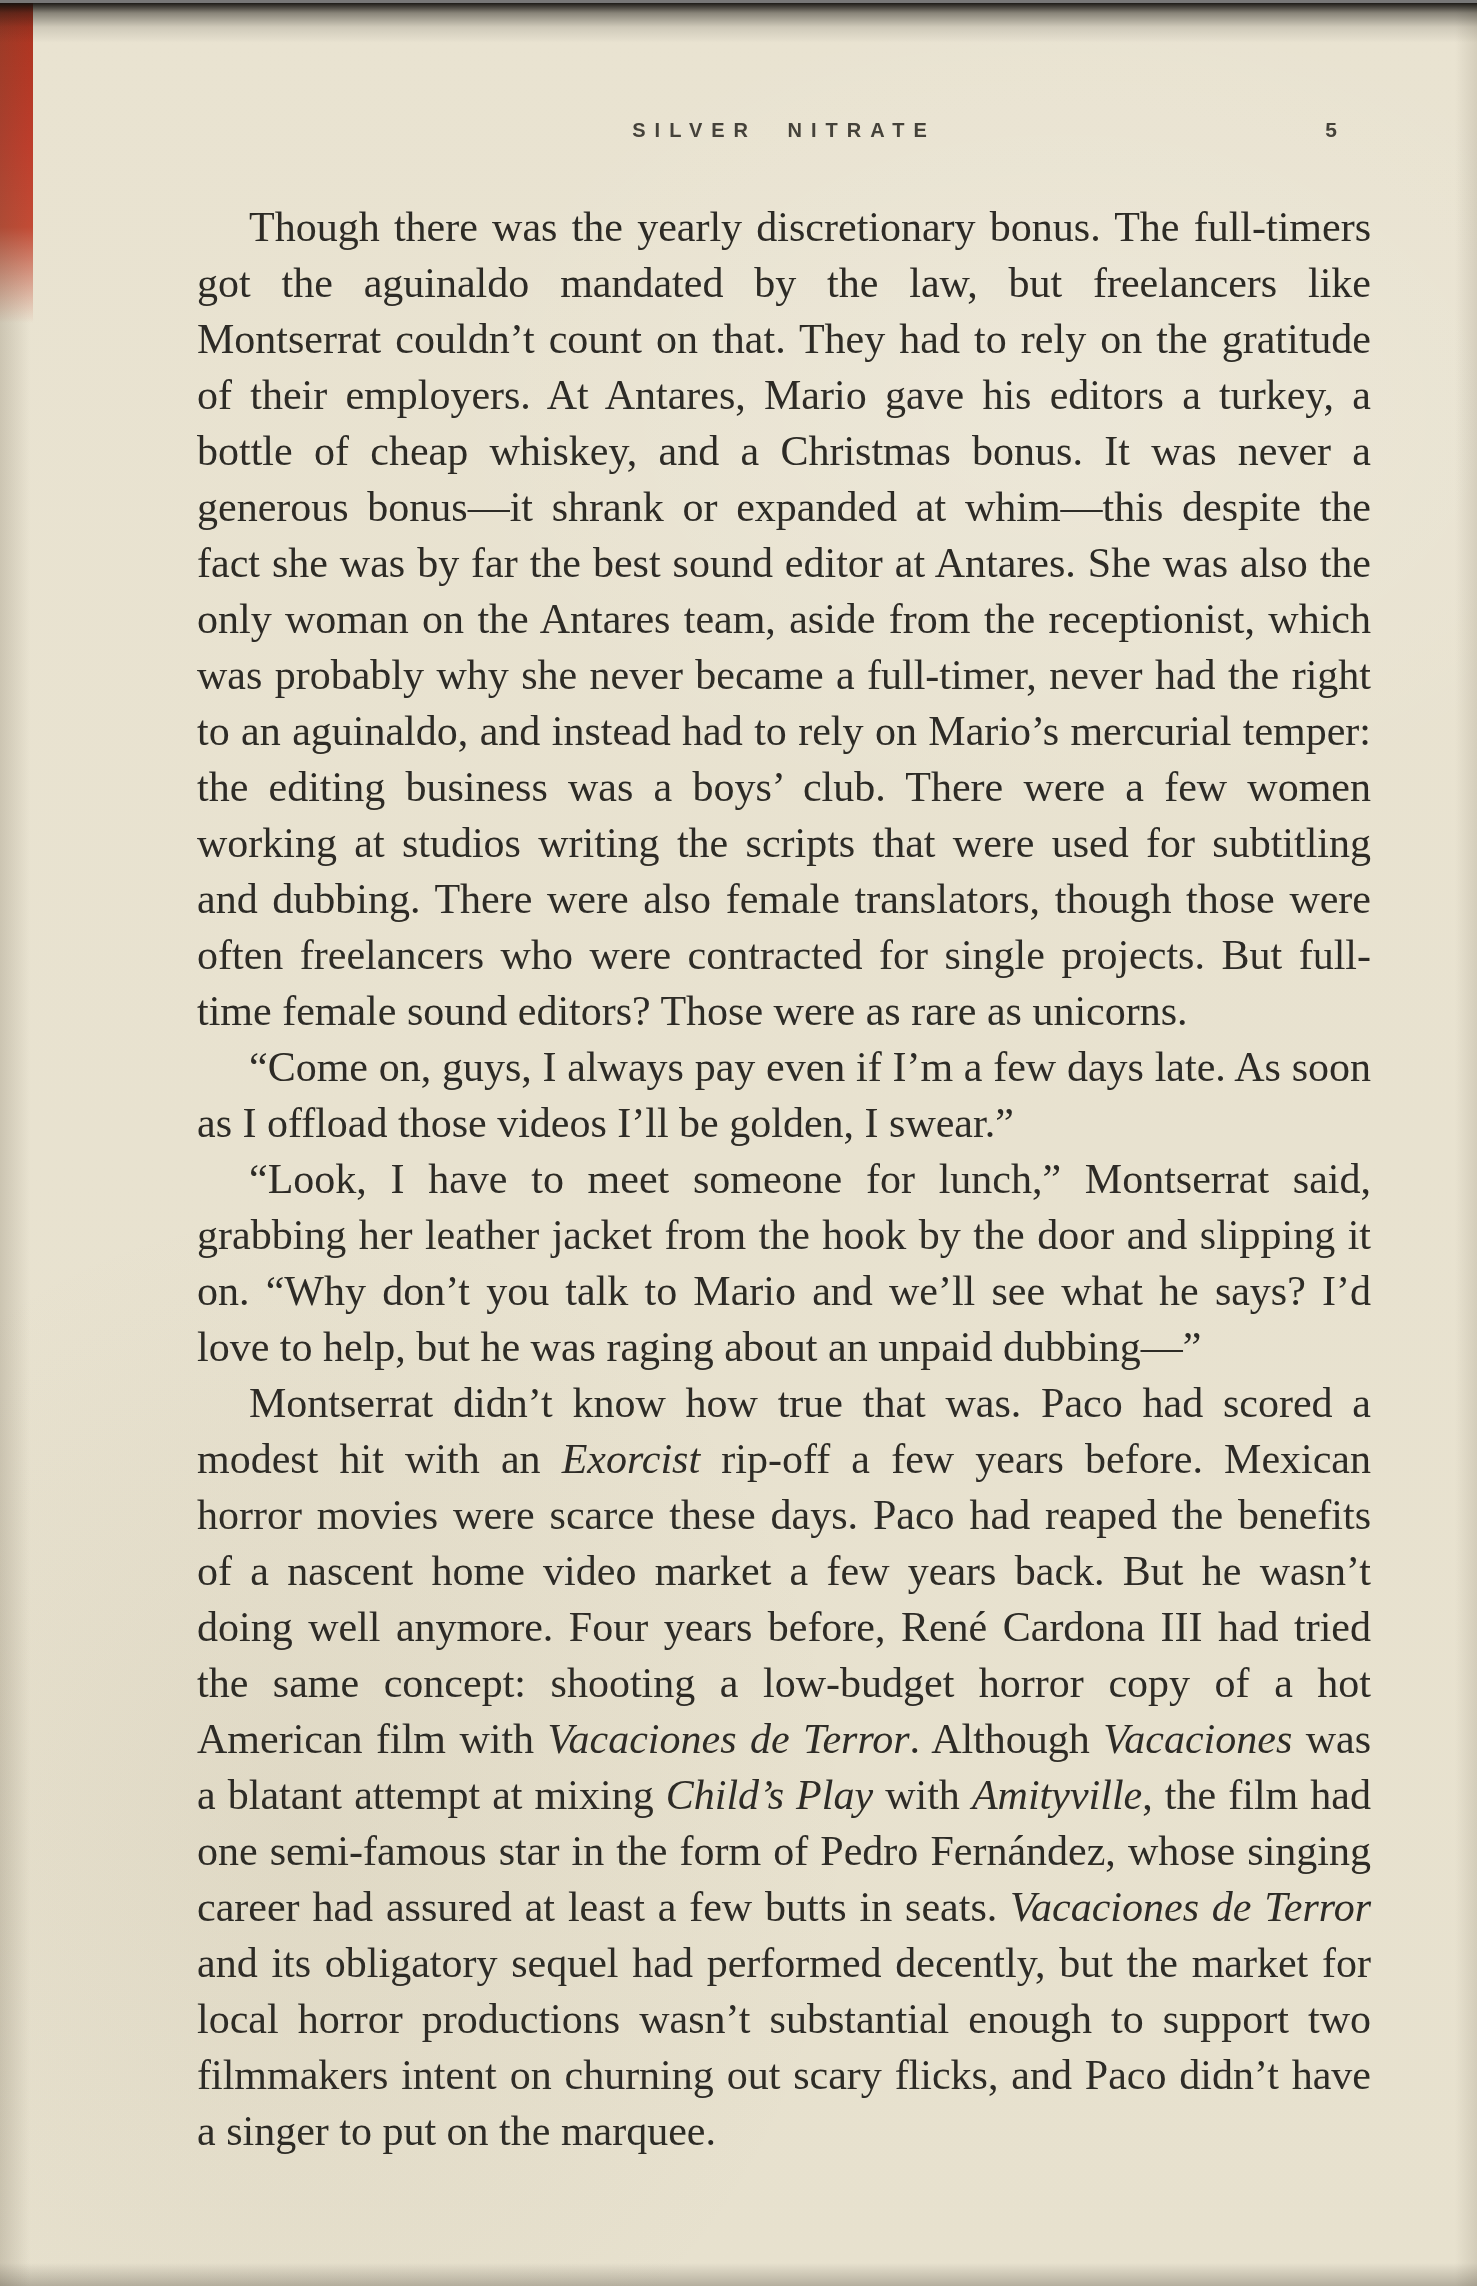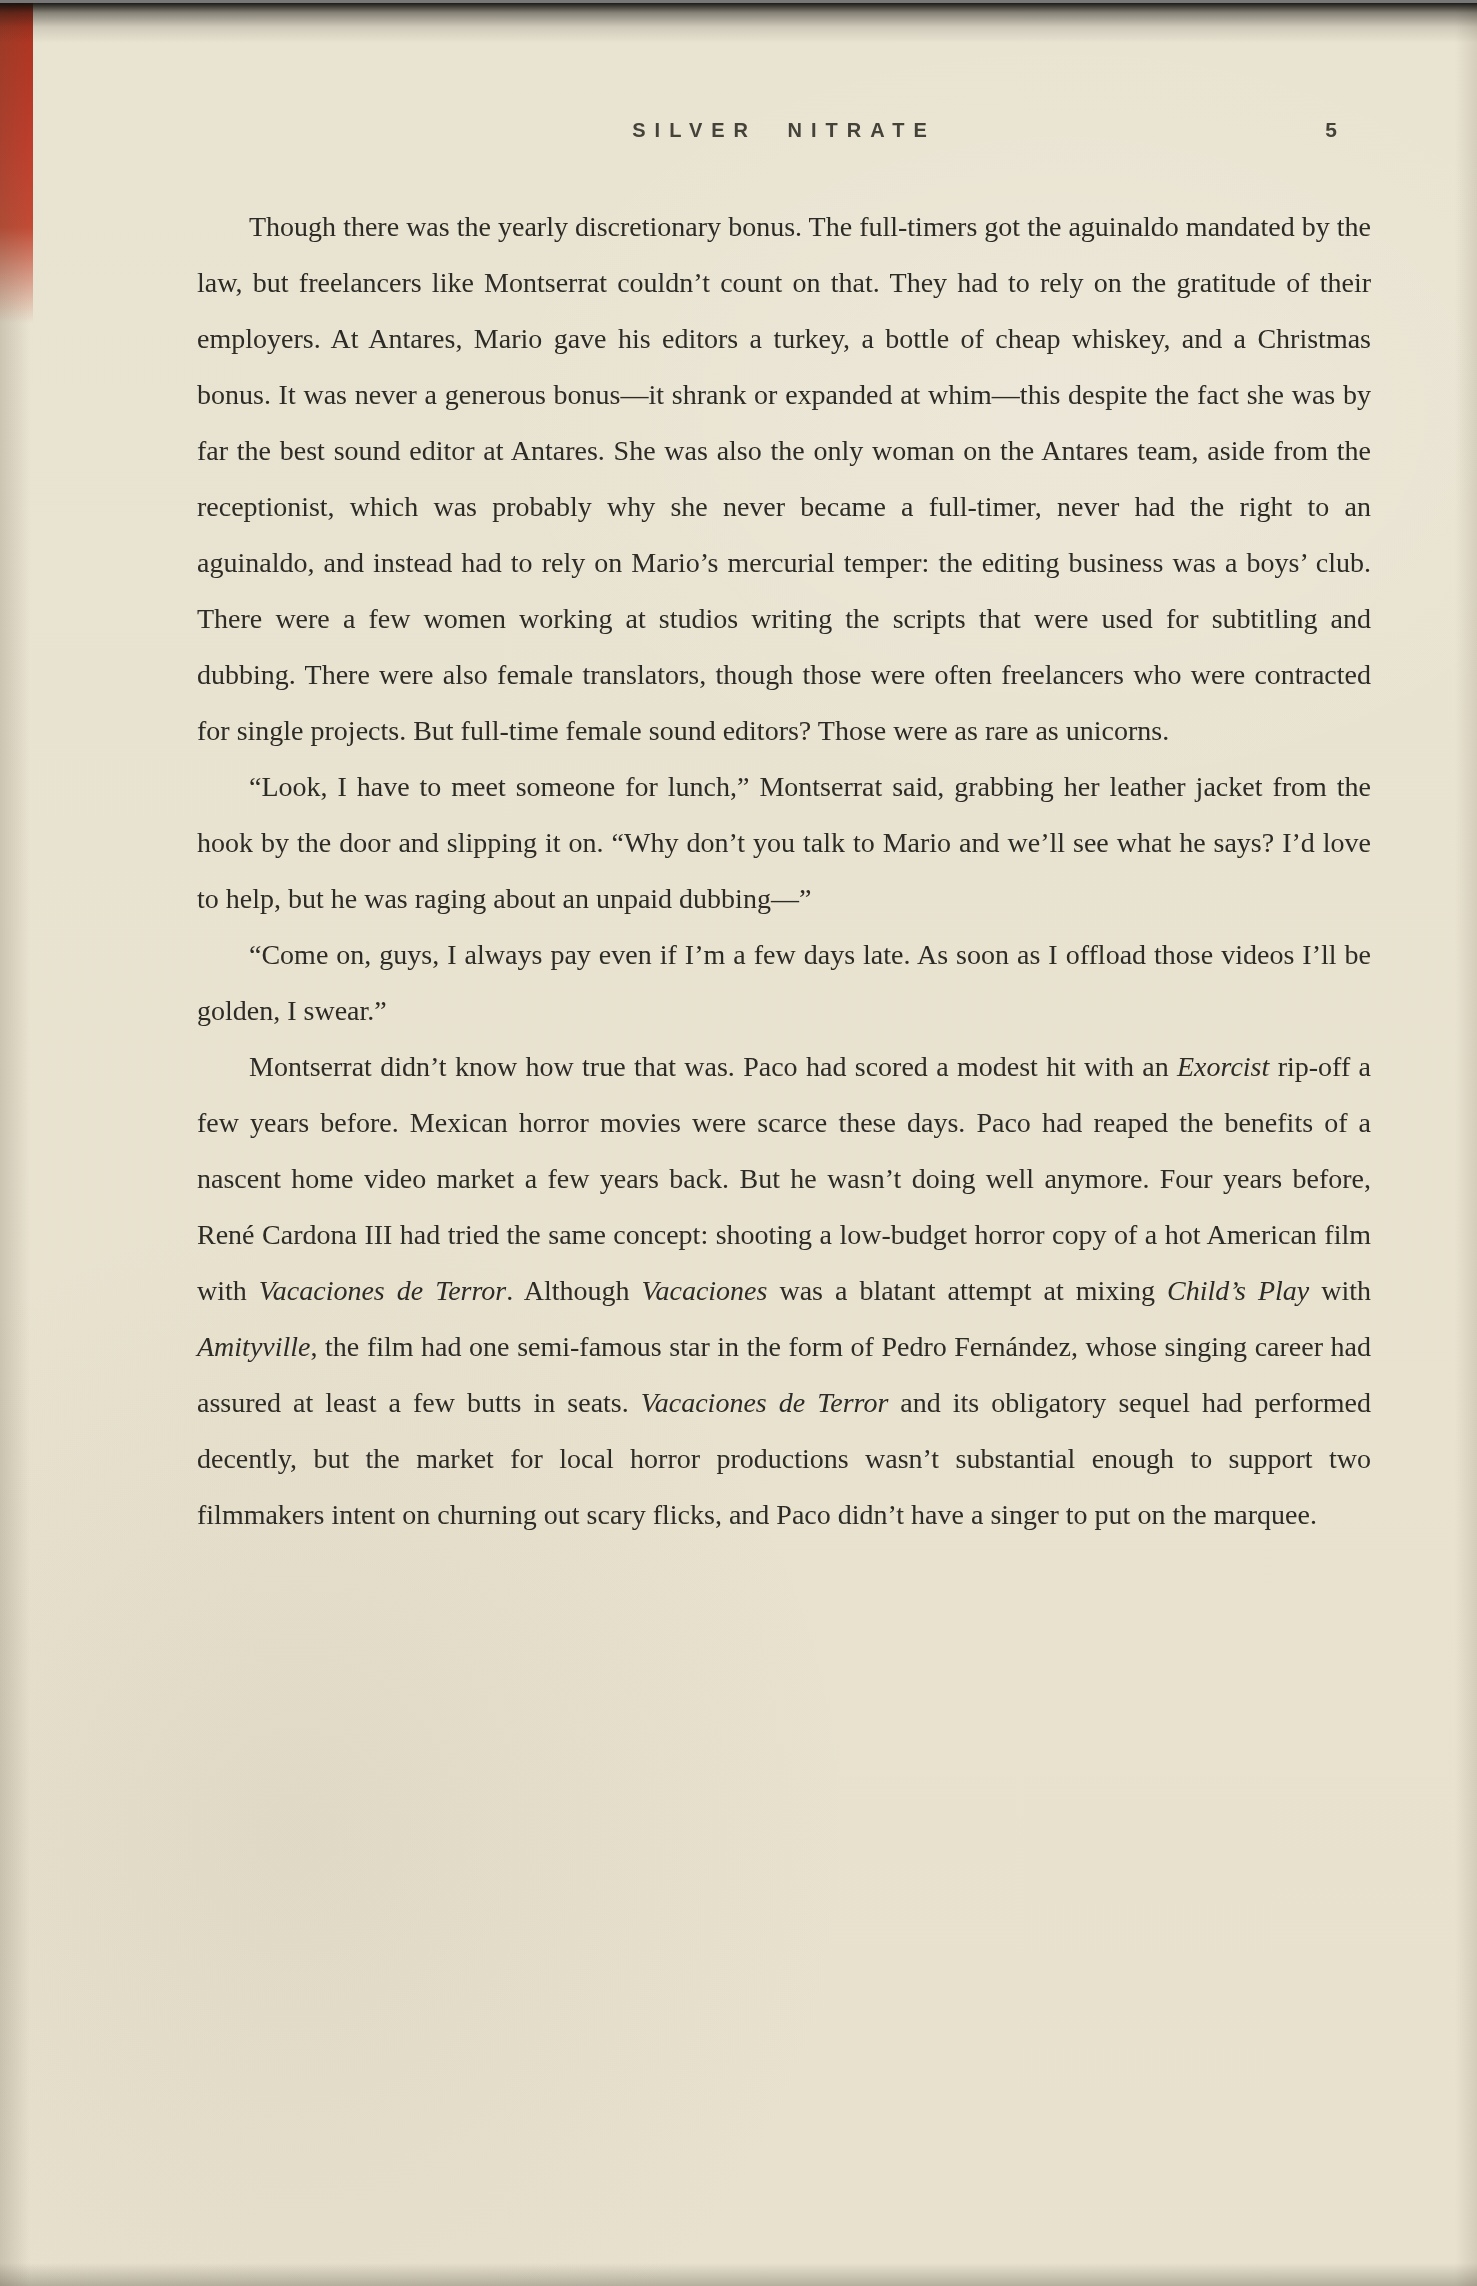--- a/index.html
+++ b/index.html
@@ -63,21 +63,21 @@
     right: 34px;
     top: -1px;
     font-family: "Liberation Sans", sans-serif;
     font-size: 21px;
     font-weight: 600;
     color: #45423a;
   }
   .text-block {
     margin-top: 36px;
     font-family: "Liberation Serif", "DejaVu Serif", serif;
-    font-size: 28px;
+    font-size: 42px;
     line-height: 56px;
     color: #2d2b26;
     text-align: justify;
   }
   .text-block p {
     margin: 0;
     text-indent: 52px;
   }
   .text-block em { }
 </style>
@@ -93,18 +93,18 @@
 
   <div class="content">
     <div class="running-header">
       <div class="book-title">SILVER NITRATE</div>
       <div class="page-number">5</div>
     </div>
 
     <div class="text-block">
 
     <p><span>Though there was the yearly discretionary bonus. The full-timers got the aguinaldo mandated by the law, but freelancers like Montserrat couldn’t count on that. They had to rely on the gratitude of their employers. At Antares, Mario gave his editors a turkey, a bottle of cheap whiskey, and a Christmas bonus. It was never a generous bonus—it shrank or expanded at whim—this despite the fact she was by far the best sound editor at Antares. She was also the only woman on the Antares team, aside from the receptionist, which was probably why she never became a full-timer, never had the right to an aguinaldo, and instead had to rely on Mario’s mercurial temper: the editing business was a boys’ club. There were a few women working at studios writing the scripts that were used for subtitling and dubbing. There were also female translators, though those were often freelancers who were contracted for single projects. But full-time female sound editors? Those were as rare as unicorns.</span></p>
+        <p><span>“Come on, guys, I always pay even if I’m a few days late. As soon as I offload those videos I’ll be golden, I swear.”</span></p>
         <p><span>“Look, I have to meet someone for lunch,” Montserrat said, grabbing her leather jacket from the hook by the door and slipping it on. “Why don’t you talk to Mario and we’ll see what he says? I’d love to help, but he was raging about an unpaid dubbing—”</span></p>
-        <p><span>“Come on, guys, I always pay even if I’m a few days late. As soon as I offload those videos I’ll be golden, I swear.”</span></p>
         <p><span>Montserrat didn’t know how true that was. Paco had scored a modest hit with an </span><em>Exorcist</em><span> rip-off a few years before. Mexican horror movies were scarce these days. Paco had reaped the benefits of a nascent home video market a few years back. But he wasn’t doing well anymore. Four years before, René Cardona III had tried the same concept: shooting a low-budget horror copy of a hot American film with </span><em>Vacaciones de Terror</em><span>. Although </span><em>Vacaciones</em><span> was a blatant attempt at mixing </span><em>Child’s Play</em><span> with </span><em>Amityville</em><span>, the film had one semi-famous star in the form of Pedro Fernández, whose singing career had assured at least a few butts in seats. </span><em>Vacaciones de Terror</em><span> and its obligatory sequel had performed decently, but the market for local horror productions wasn’t substantial enough to support two filmmakers intent on churning out scary flicks, and Paco didn’t have a singer to put on the marquee.</span></p>
       </div>
   </div>
 </div>
 
 </body></html>

